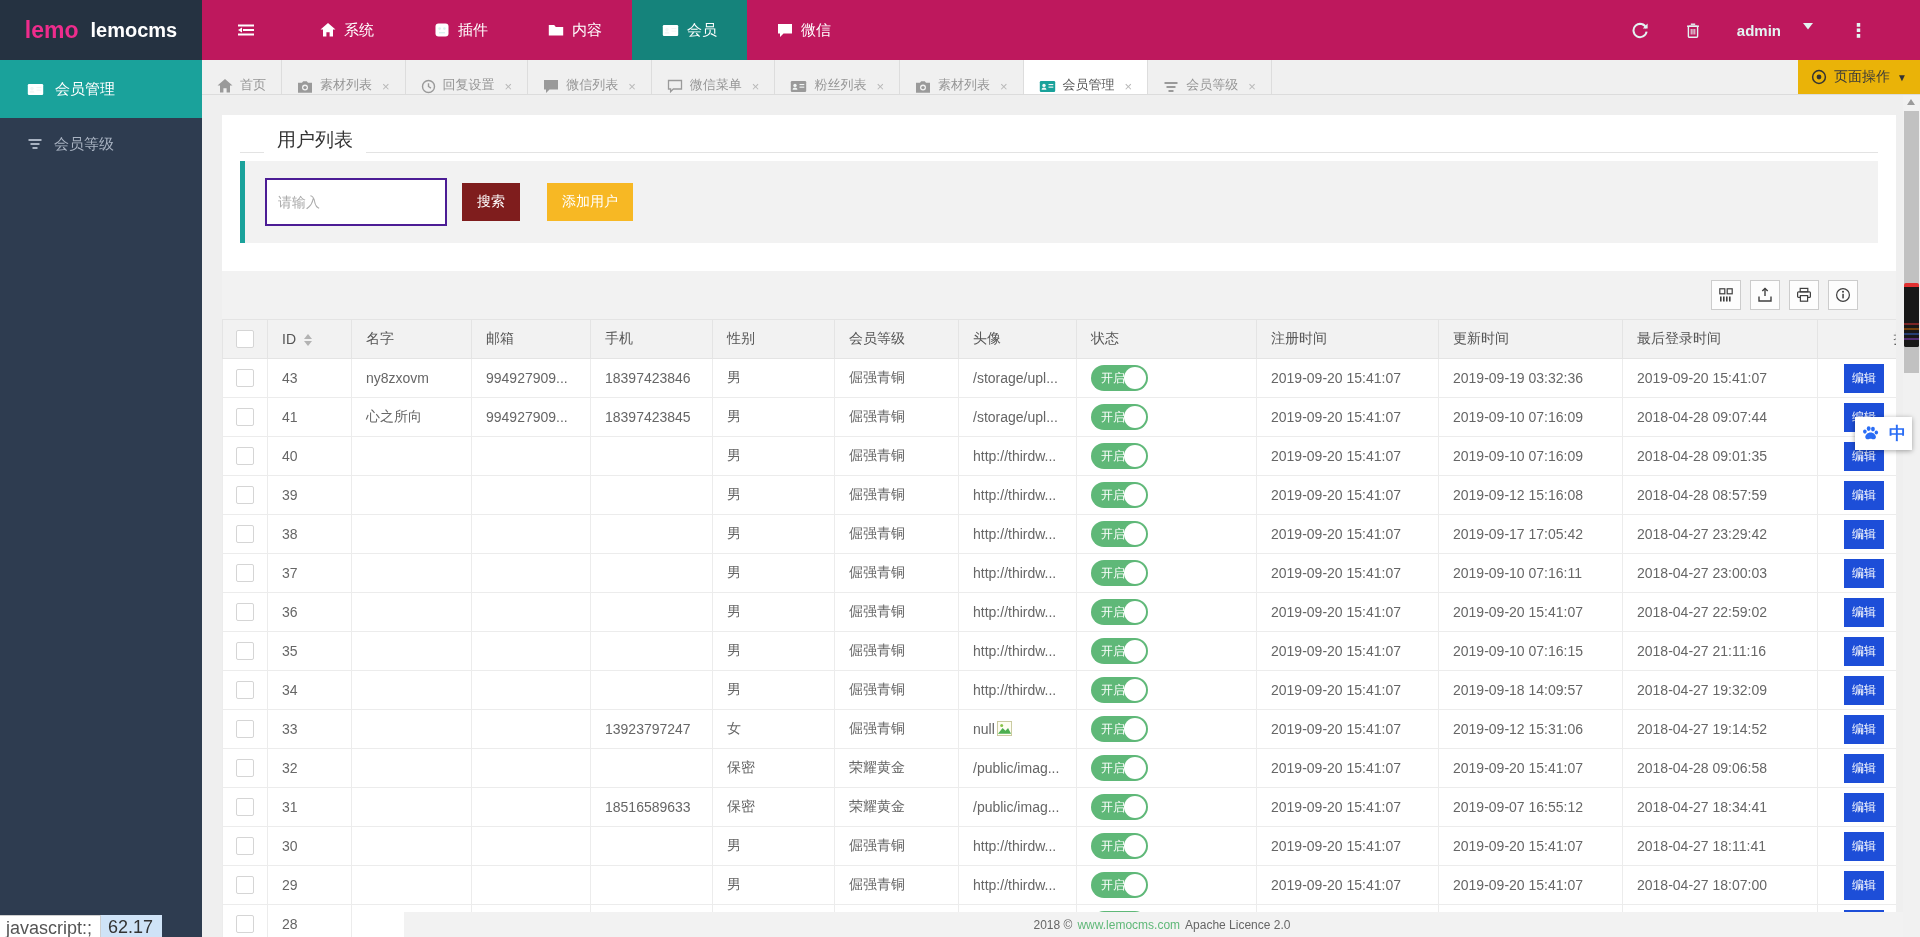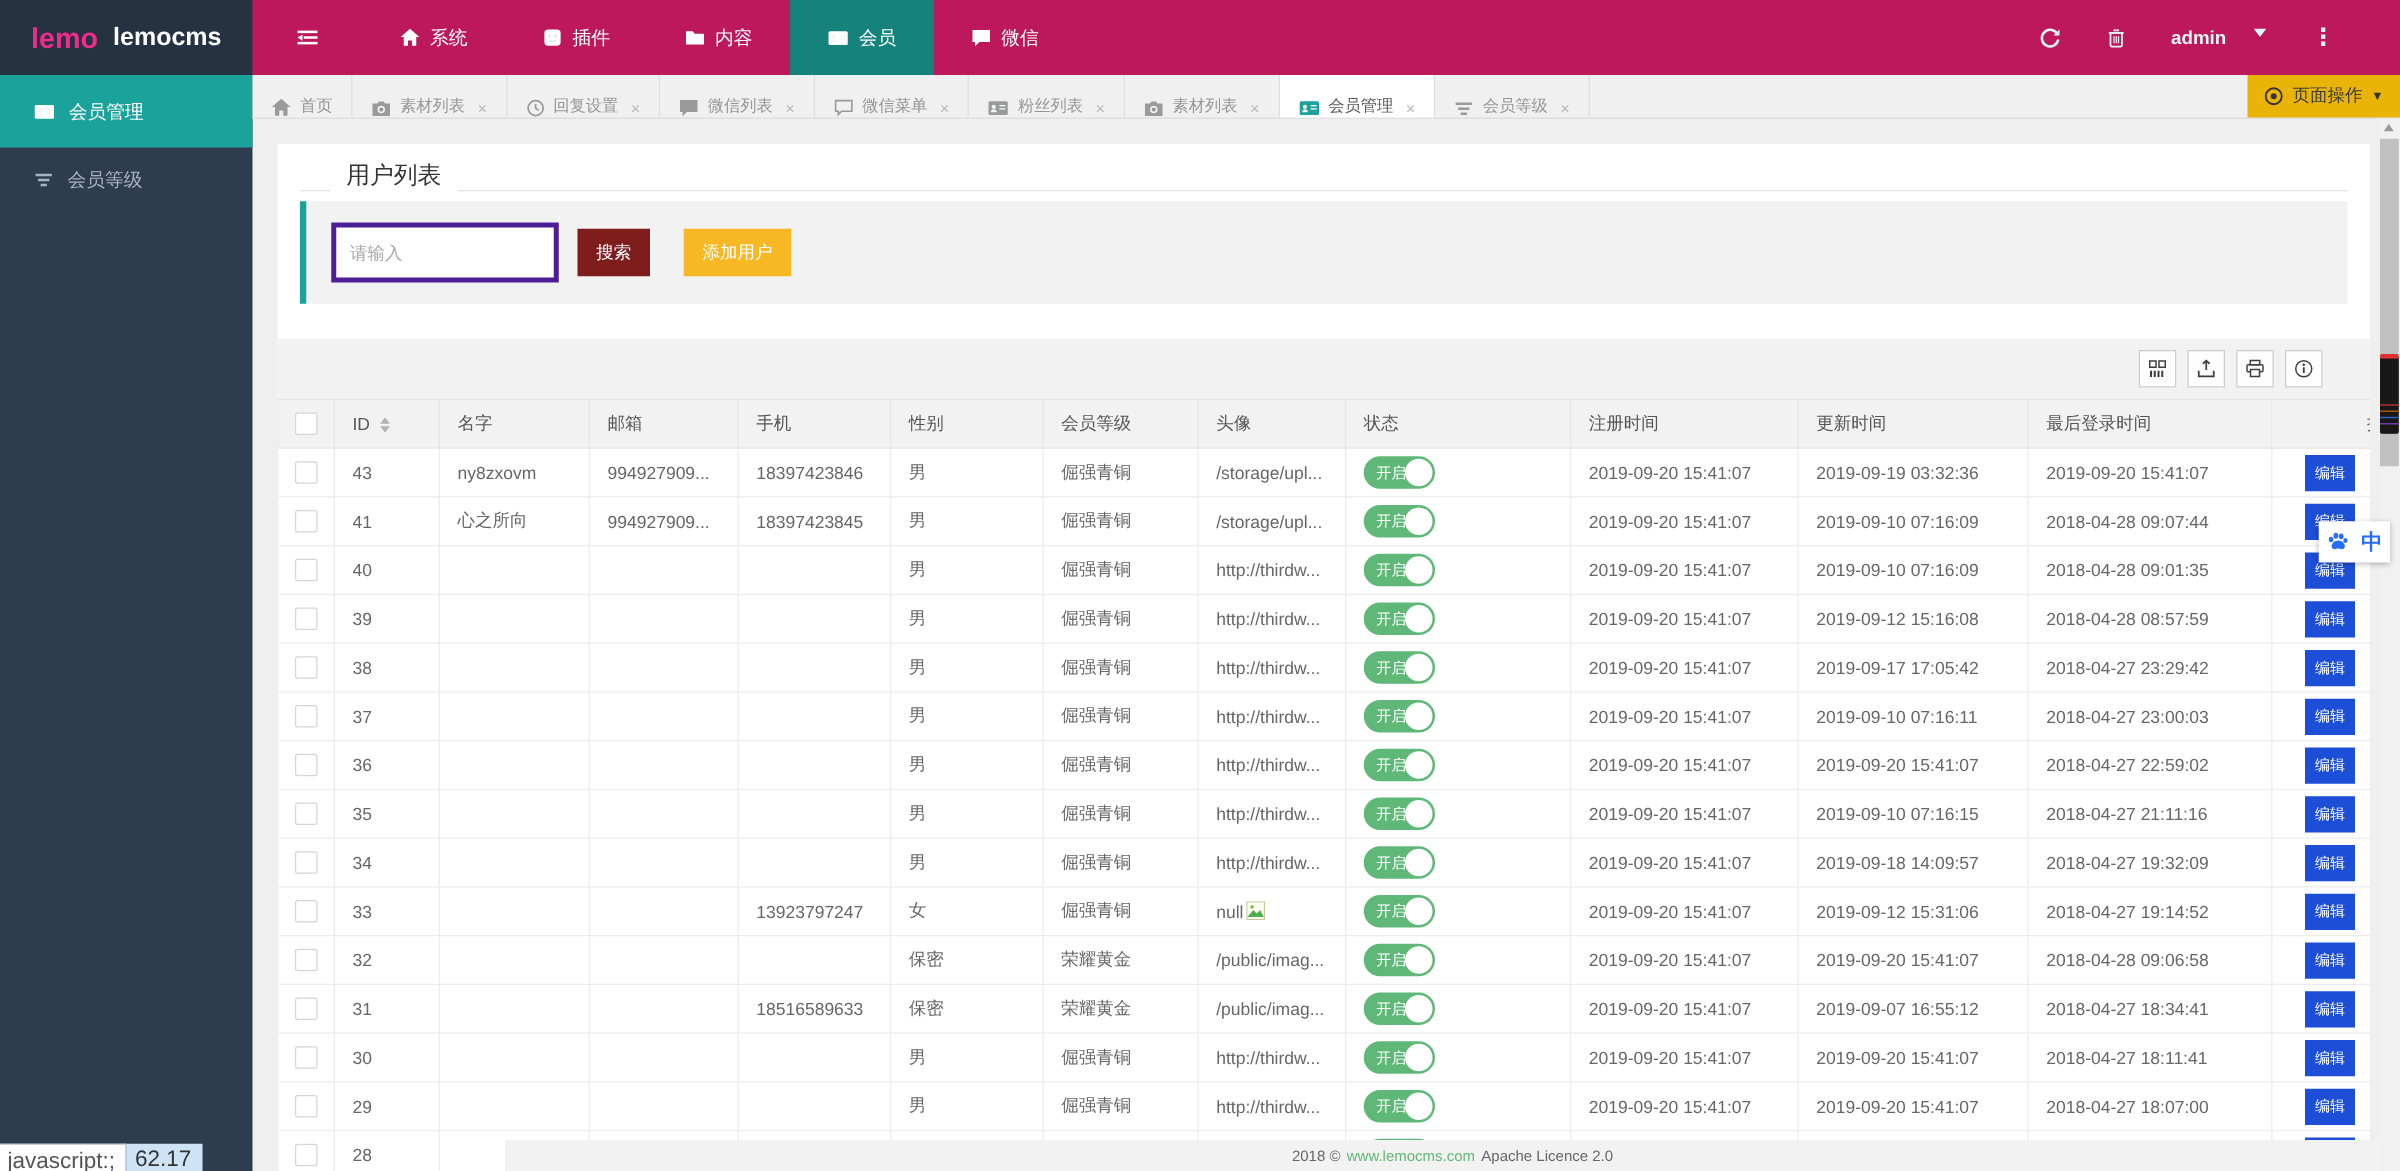--- a/index.html
+++ b/index.html
@@ -40,21 +40,21 @@
   .main { position:absolute; top:95px; left:202px; right:0; bottom:0; background:#efefef; overflow:hidden; }
   .card { position:absolute; left:20px; top:20px; width:1674px; bottom:0; background:#fff; overflow:hidden; }
 
   .title-row { display:flex; align-items:flex-end; padding:12px 18px 0 18px; height:38px; }
   .title-row .dash { height:1px; background:#e3e3e3; }
   .title-row .dash.short { width:24px; }
   .title-row .dash.long { flex:1; }
   .page-title { font-size:19px; color:#333; margin:0 13px; }
 
   .search-box { margin:8px 18px 0 18px; background:#f2f2f2; border-left:5px solid #1aa29b; padding:17px 20px; display:flex; align-items:center; }
-  .search-input { width:182px; height:48px; border:4px solid #4c1d95; background:#fff; padding:16px 11px; font-size:14px; color:#333; outline:none; font-family:inherit; }
+  .search-input { width:182px; height:48px; border:2px solid #4c1d95; background:#fff; padding:16px 11px; font-size:14px; color:#333; outline:none; font-family:inherit; }
   .search-input::placeholder { color:#aaa; }
   .btn { border:none; height:38px; padding:0 15px; font-size:14px; color:#fff; cursor:pointer; font-family:inherit; }
   .btn-search { background:#7f1d1d; margin-left:15px; }
   .btn-add { background:#f7b824; margin-left:27px; }
 
   .table-toolbar { margin-top:28px; height:48px; background:#f2f2f2; display:flex; align-items:center; justify-content:flex-end; padding-right:38px; gap:9px; }
   .tool-btn { width:30px; height:30px; border:1px solid #ccc; background:#fdfdfd; display:flex; align-items:center; justify-content:center; color:#3f3f3f; cursor:pointer; }
 
   table { border-collapse:collapse; table-layout:fixed; width:1775px; }
   th, td { border:1px solid #ececec; height:39px; padding:0 14px; text-align:left; overflow:hidden; white-space:nowrap; }

